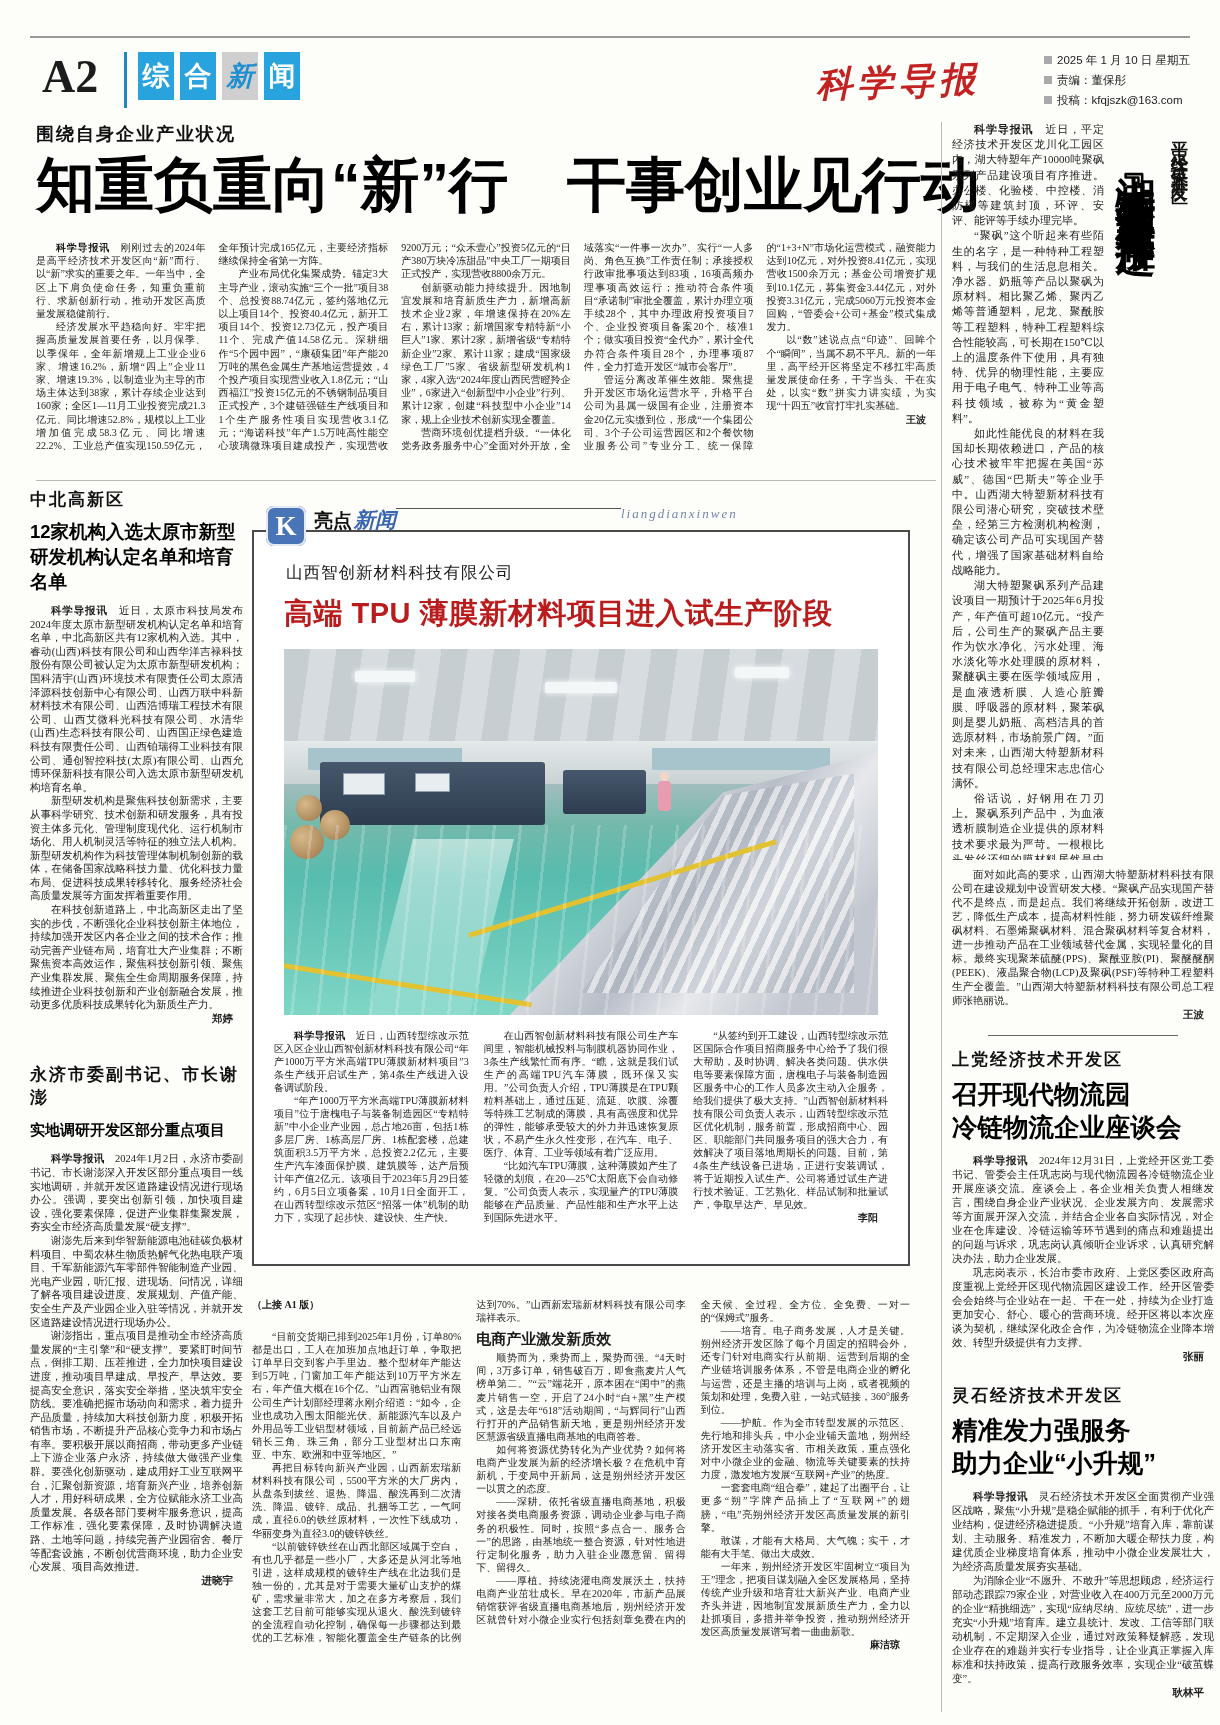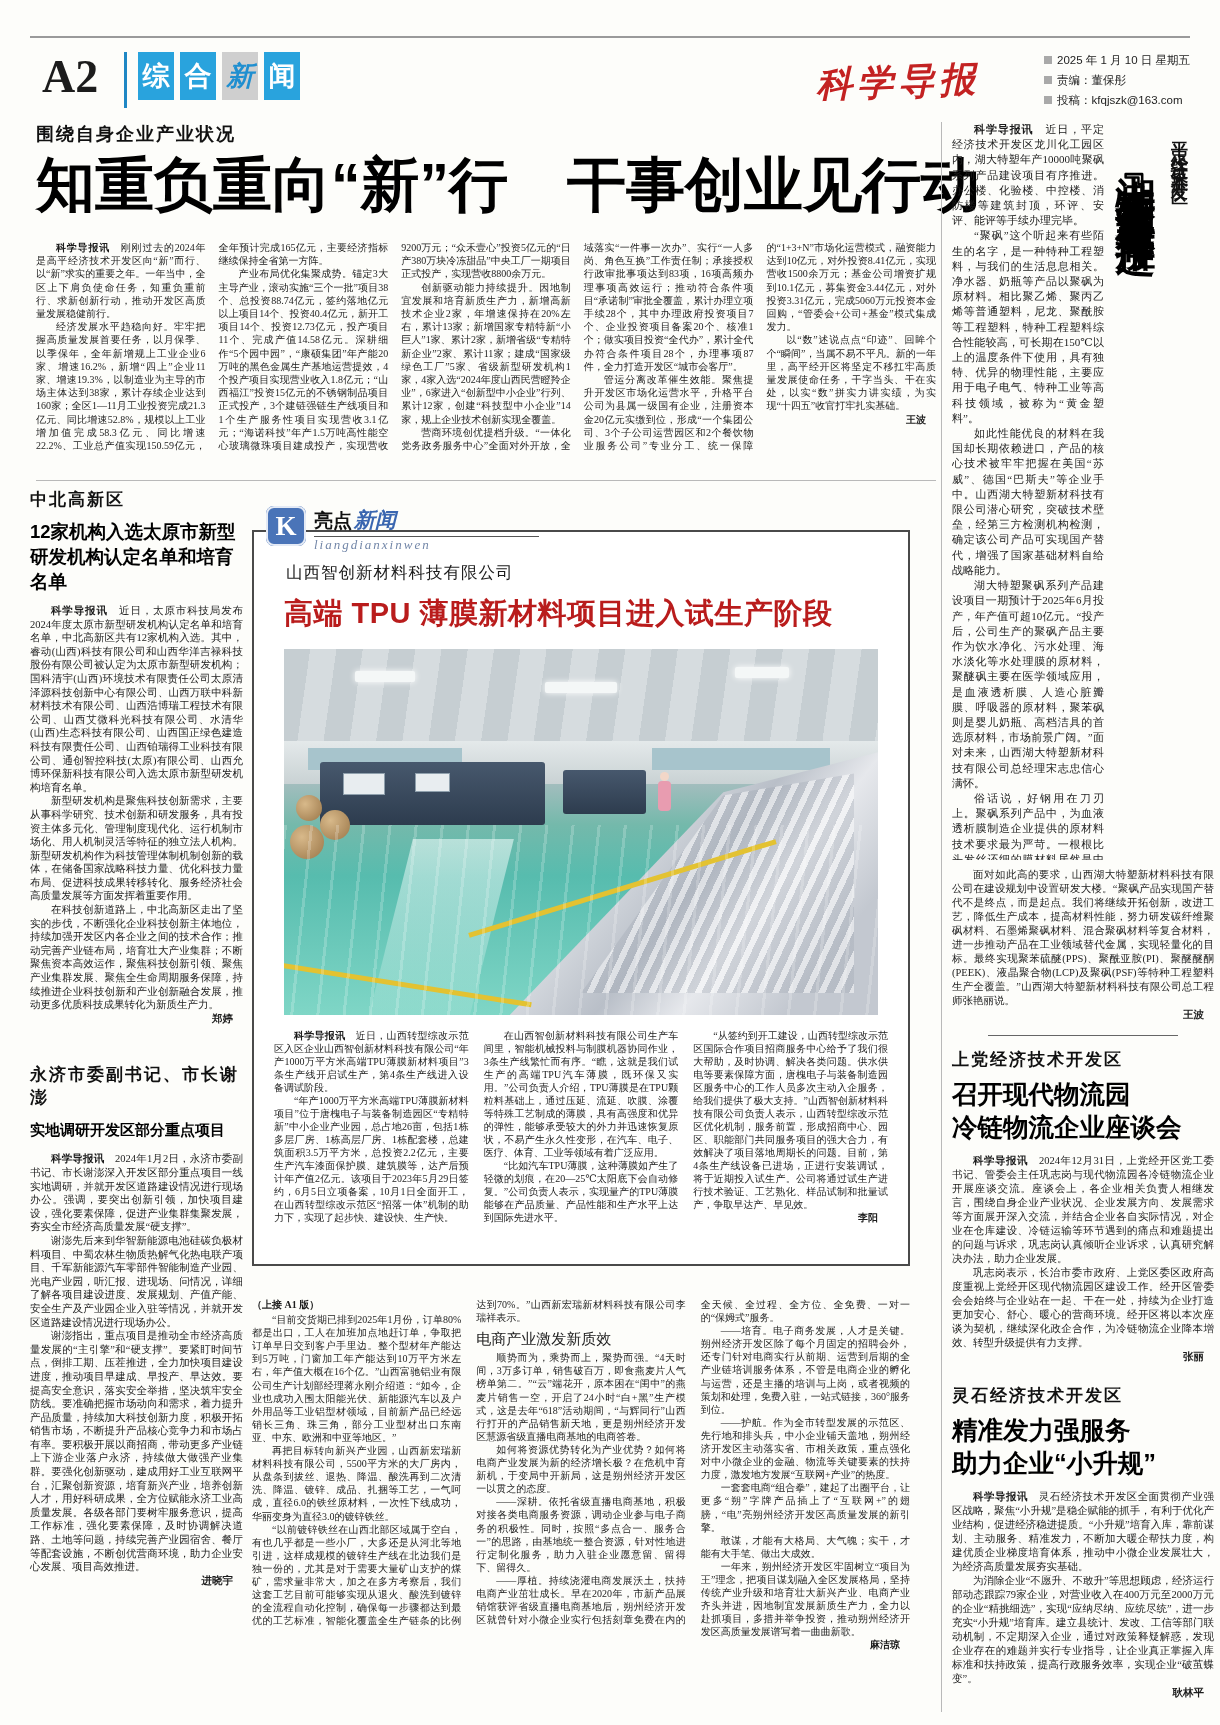--- a/index.html
+++ b/index.html
@@ -45,21 +45,21 @@
     line-height:25px;color:#000;}
   .lr-headline.small{font-size:15px;white-space:nowrap;}
   .lr-body{margin-top:10px;font-size:10.5px;line-height:13.6px;text-align:justify;}
   .yongji{margin-top:38px;}
   
   .hbox{position:absolute;left:252px;top:530px;width:658px;height:736px;border:2px solid #4a4a4a;background:#fff;}
   .box-logo{position:absolute;top:-26px;left:12px;display:flex;align-items:flex-start;gap:8px;background:transparent;}
   .k-badge{width:40px;height:40px;background:var(--logo_blue);border-radius:8px;color:#fff;display:flex;
     align-items:center;justify-content:center;font-family:"Liberation Serif",serif;font-weight:bold;font-size:27px;
     box-shadow:inset 0 0 0 2px rgba(255,255,255,.85), inset 0 0 0 4px var(--logo_blue);}
-  .logo-right{display:flex;flex-direction:column;}
+  .logo-right{display:flex;flex-direction:row;}
   .logo-line1{display:flex;align-items:baseline;gap:2px;}
   .logo-liangdian{font-family:"Liberation Sans",sans-serif;font-weight:900;font-size:19px;color:#111;}
   .logo-xinwen{font-family:"Liberation Serif",serif;font-style:italic;font-weight:bold;font-size:21px;color:#3a66b0;}
   .logo-underline{width:225px;border-top:1.5px solid #555;margin-top:2px;}
   .logo-sub{font-family:"Liberation Serif",serif;font-style:italic;font-size:13px;color:#7286a8;letter-spacing:2px;}
   .box-company{margin:30px 0 0 32px;font-family:"Liberation Sans",sans-serif;font-size:16.5px;color:#1a1a1a;letter-spacing:1px;}
   .box-headline{margin:10px 30px 0;font-family:"Liberation Sans",sans-serif;font-weight:900;font-size:29px;
     letter-spacing:0.5px;color:#b91c1c;white-space:nowrap;}
   
   .photo{position:relative;margin:15px auto 0;width:594px;height:366px;overflow:hidden;
@@ -83,22 +83,22 @@
   .ystripe{position:absolute;background:#e3c231;}
   .worker{position:absolute;width:13px;height:30px;background:#e89cb0;border-radius:4px;}
   .worker:before{content:"";position:absolute;left:2px;top:-9px;width:9px;height:9px;border-radius:50%;background:#f2d7c8;}
   .floor-glare{position:absolute;left:0;top:48%;width:100%;height:52%;opacity:.25;
     background:repeating-linear-gradient(96deg,rgba(255,255,255,.8) 0 3px,transparent 3px 26px);}
   .box-cols{margin:14px 20px 0;height:238px;column-count:3;column-gap:15px;font-size:10px;line-height:13px;
     text-align:justify;overflow:hidden;}
   
   .cont-art{position:absolute;left:252px;top:1298px;width:658px;}
   .cols3{height:420px;column-count:3;column-gap:15px;font-size:10px;line-height:13.1px;text-align:justify;overflow:hidden;}
-  .cont-note{font-weight:bold;margin-bottom:2px;}
-  .col-subhead{font-family:"Liberation Sans",sans-serif;font-weight:400;font-size:15px;margin:8px 0 6px;text-indent:0;}
+  .cont-note{font-weight:bold;margin-bottom:19px;}
+  .col-subhead{font-family:"Liberation Sans",sans-serif;font-weight:700;font-size:15px;margin:8px 0 6px;text-indent:0;}
   
   .right-rail{position:absolute;left:952px;top:122px;width:262px;}
   .huda-flex{display:flex;height:738px;}
   .huda-col{width:152px;font-size:11px;line-height:15.2px;text-align:justify;overflow:hidden;}
   .huda-headline-v{writing-mode:vertical-rl;font-family:"Liberation Serif",serif;font-weight:bold;font-size:40px;
     line-height:1.15;letter-spacing:4px;padding-top:22px;margin-left:8px;color:#000;}
   .huda-kicker-v{writing-mode:vertical-rl;font-family:"Liberation Sans",sans-serif;font-weight:600;font-size:17px;
     letter-spacing:6px;padding-top:6px;margin-left:10px;}
   .huda-bottom{margin-top:8px;font-size:10.5px;line-height:14px;text-align:justify;}
   .rail-divider{margin:13px auto 12px;width:190px;border-top:1.5px solid #666;}

